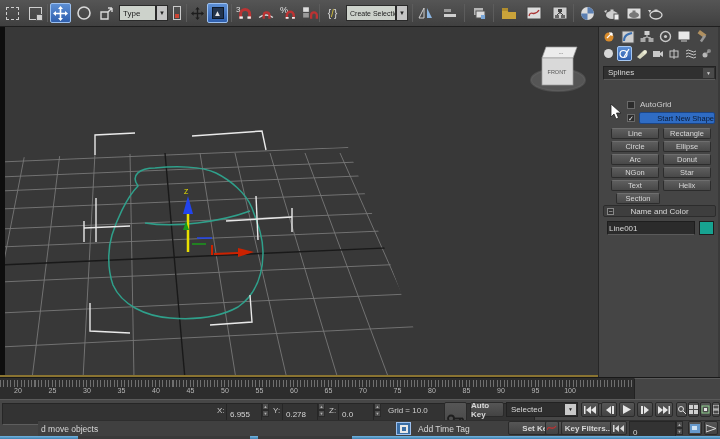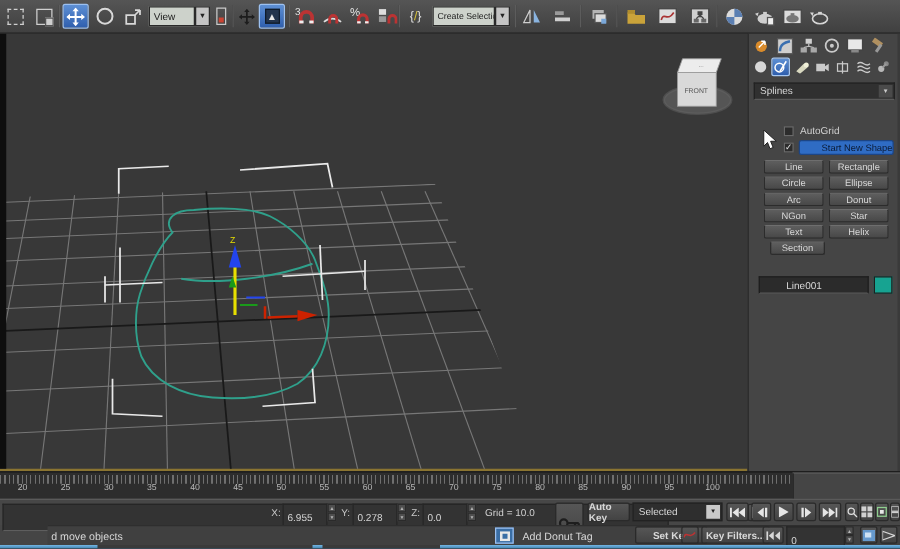--- a/index.html
+++ b/index.html
@@ -72,21 +72,21 @@
           <circle cx="8" cy="8" r="6" fill="none" stroke="#d8d8d8" stroke-width="1.6"></circle>
         </svg>
       </div>
     <div class="tbtn" style="left:96px">
         <svg width="15" height="15" viewBox="0 0 15 15">
           <path d="M2 13 2 6 9 6 9 13Z" fill="none" stroke="#d8d8d8" stroke-width="1.4"></path>
           <path d="M9 6 13 2M13 2h-4M13 2v4" stroke="#d8d8d8" stroke-width="1.4" fill="none"></path>
         </svg>
       </div>
     <div class="ddfield" style="left:119px;width:37px">
-        <span>View</span>
+        <span>Type</span>
       </div>
     <div class="ddarrow" style="left:156px">▼</div>
     <div class="tbtn" style="left:170px;width:14px">
         <div style="width:8px;height:14px;border:1px solid #c9c9c9;position:relative">
           <div style="position:absolute;left:1px;bottom:1px;width:4px;height:4px;background:#c43"></div>
         </div>
       </div>
     <div class="sep" style="left:186px"></div>
     <div class="tbtn" style="left:188px;width:18px">
         <svg width="13" height="13" viewBox="0 0 15 15">
@@ -384,21 +384,22 @@
         <div class="obtn abs" style="left: 64px; top: 114px; width: 48px;">Ellipse</div>
         <div class="obtn abs" style="left: 12px; top: 127px; width: 48px;">Arc</div>
         <div class="obtn abs" style="left: 64px; top: 127px; width: 48px;">Donut</div>
         <div class="obtn abs" style="left: 12px; top: 140px; width: 48px;">NGon</div>
         <div class="obtn abs" style="left: 64px; top: 140px; width: 48px;">Star</div>
         <div class="obtn abs" style="left: 12px; top: 153px; width: 48px;">Text</div>
         <div class="obtn abs" style="left: 64px; top: 153px; width: 48px;">Helix</div>
         <div class="obtn abs" style="left: 17px; top: 166px; width: 44px;">Section</div>
       </div>
 
-    <div class="abs" style="left:8px;top:194px;width:88px;height:14px;background:#2b2b2b;border:1px solid #1e1e1e;border-bottom-color:#5a5a5a;color:#d8d8d8;font-size:8px;line-height:13px;padding-left:21px">Line001</div>
+    <div class="rollout" style="top:178px"><span class="minus">−</span><span>Name and Color</span></div>
+    <div class="abs" style="left:8px;top:194px;width:88px;height:14px;background:#2b2b2b;border:1px solid #1e1e1e;border-bottom-color:#5a5a5a;color:#d8d8d8;font-size:8px;line-height:13px;padding-left:1px">Line001</div>
     <div id="color-swatch" class="abs" style="left: 100px; top: 194px; width: 15px; height: 14px; border: 1px solid rgb(30, 30, 30); background: rgb(23, 163, 145);"></div>
     <div class="abs" style="left:119px;top:0;width:3px;height:350px;background:#3a3a3a"></div>
   </div>
 
   <div id="timeline" class="abs">
     <div id="ticks"></div>
     <div id="tl-labels">
         <span class="tlabel" style="left: 18px;">20</span>
         <span class="tlabel" style="left: 52.5px;">25</span>
         <span class="tlabel" style="left: 87px;">30</span>
@@ -526,21 +527,21 @@
   </div>
 
   <div id="row2" class="abs">
     <div class="abs" style="left:3px;top:3px">d move objects</div>
     <div class="abs" style="left:358px;top:1px;width:15px;height:13px;background:#3a6ea5;border:1px solid #9cc0ef;display:flex;align-items:center;justify-content:center">
         <svg width="8" height="8">
           <rect x="0" y="0" width="8" height="8" fill="#e8e8e8"></rect>
           <rect x="2" y="2" width="4" height="4" fill="#3a6ea5"></rect>
         </svg>
       </div>
-    <div class="abs" style="left:380px;top:3px">Add Donut Tag</div>
+    <div class="abs" style="left:380px;top:3px">Add Time Tag</div>
     <div class="gbtn" style="left:470px;top:0px;width:58px;height:14px">Set Key</div>
     <div class="gbtn" style="left:507px;top:0px;width:14px;height:14px">
         <svg width="10" height="8">
           <path d="M0 6 C2 0 5 8 9 2" fill="none" stroke="#b33" stroke-width="1.3"></path>
         </svg>
       </div>
     <div class="gbtn" style="left:523px;top:0px;width:55px;height:14px">Key Filters...</div>
     <div class="gbtn" style="left:572px;top:0px;width:17px;height:14px">
         <svg width="11" height="7">
           <rect x="0" y="0" width="1.5" height="7" fill="#d8d8d8"></rect>

